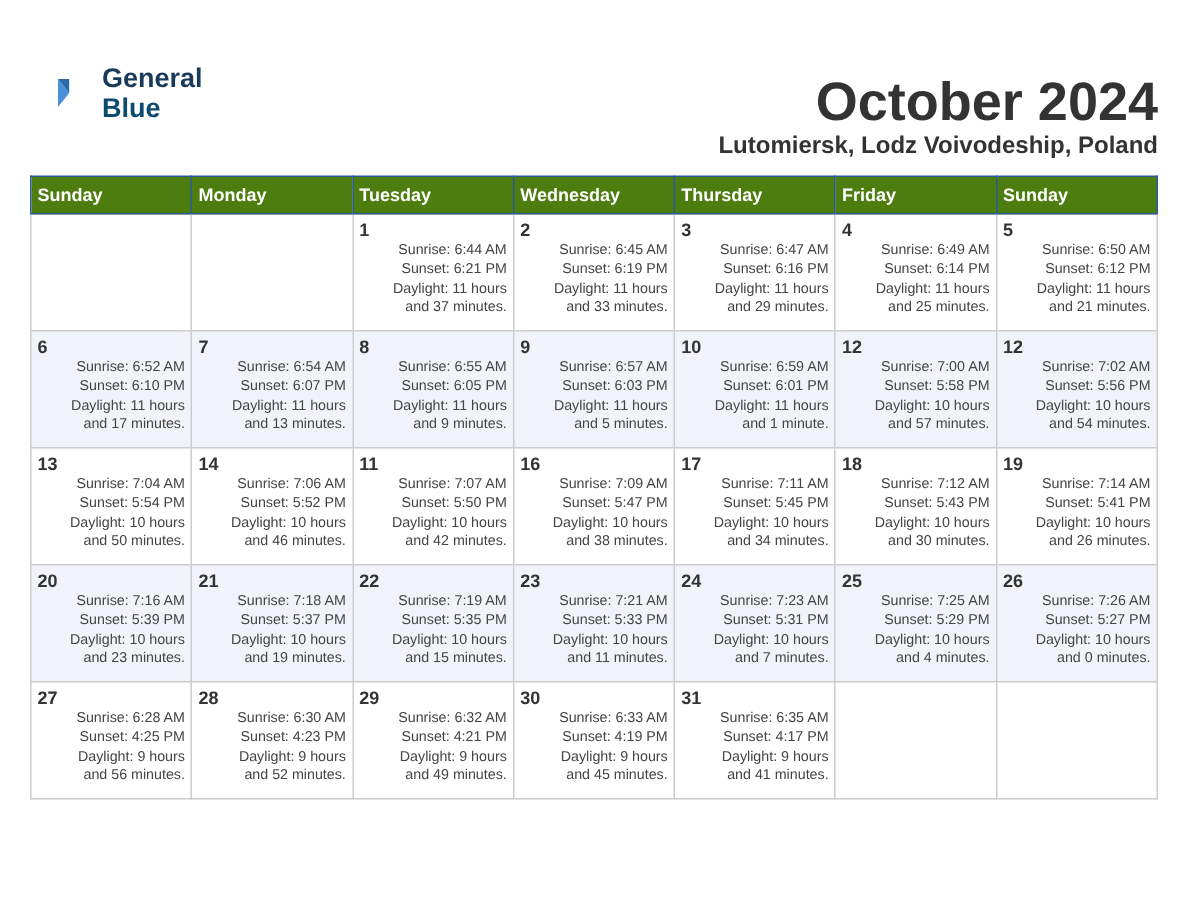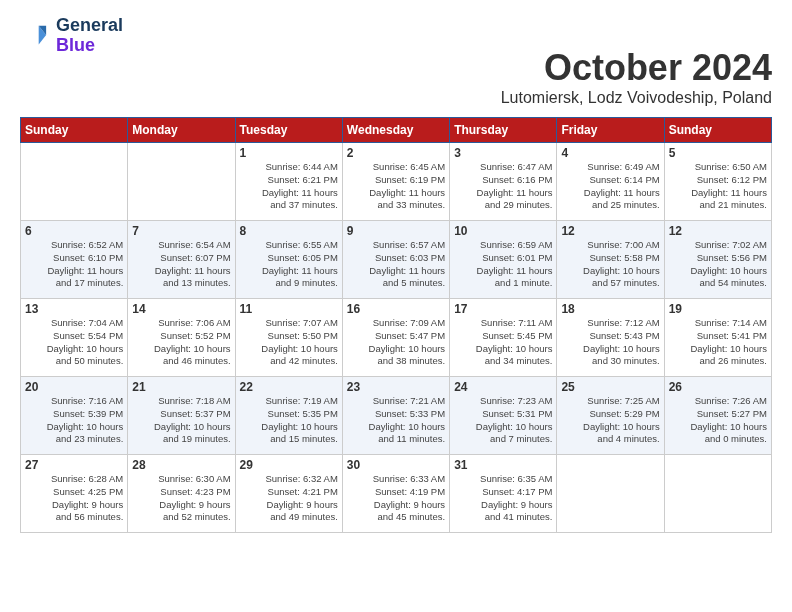--- a/index.html
+++ b/index.html
@@ -16,55 +16,57 @@
     }
     .header {
       display: flex;
       justify-content: space-between;
       align-items: flex-start;
       margin-bottom: 10px;
     }
     .logo {
       display: flex;
       align-items: center;
-      gap: 8px;
+      gap: 20px;
+      margin-top: 27px;
     }
     .logo-text {
       font-size: 18px;
       font-weight: bold;
       color: #1a3a5c;
       line-height: 1.1;
     }
     .logo-text span {
-      color: #6d28d9;
+      color: #0c4a6e;
     }
     .logo-icon {
       width: 28px;
       height: 28px;
     }
     .title-block {
       text-align: right;
       margin-top: 31px;
     }
     .month-title {
       font-size: 36px;
       font-weight: bold;
       color: #333;
     }
     .location-title {
       font-size: 16px;
       color: #333;
+      font-weight: bold;
     }
     table {
       width: 100%;
       border-collapse: collapse;
       table-layout: fixed;
     }
     thead th {
-      background-color: #b91c1c;
+      background-color: #4d7c0f;
       color: #fff;
       font-size: 12px;
       font-weight: bold;
       padding: 5px 4px;
       text-align: left;
       border: 1px solid #2a5a9a;
     }
     tbody td {
       border: 1px solid #ccc;
       vertical-align: top;

